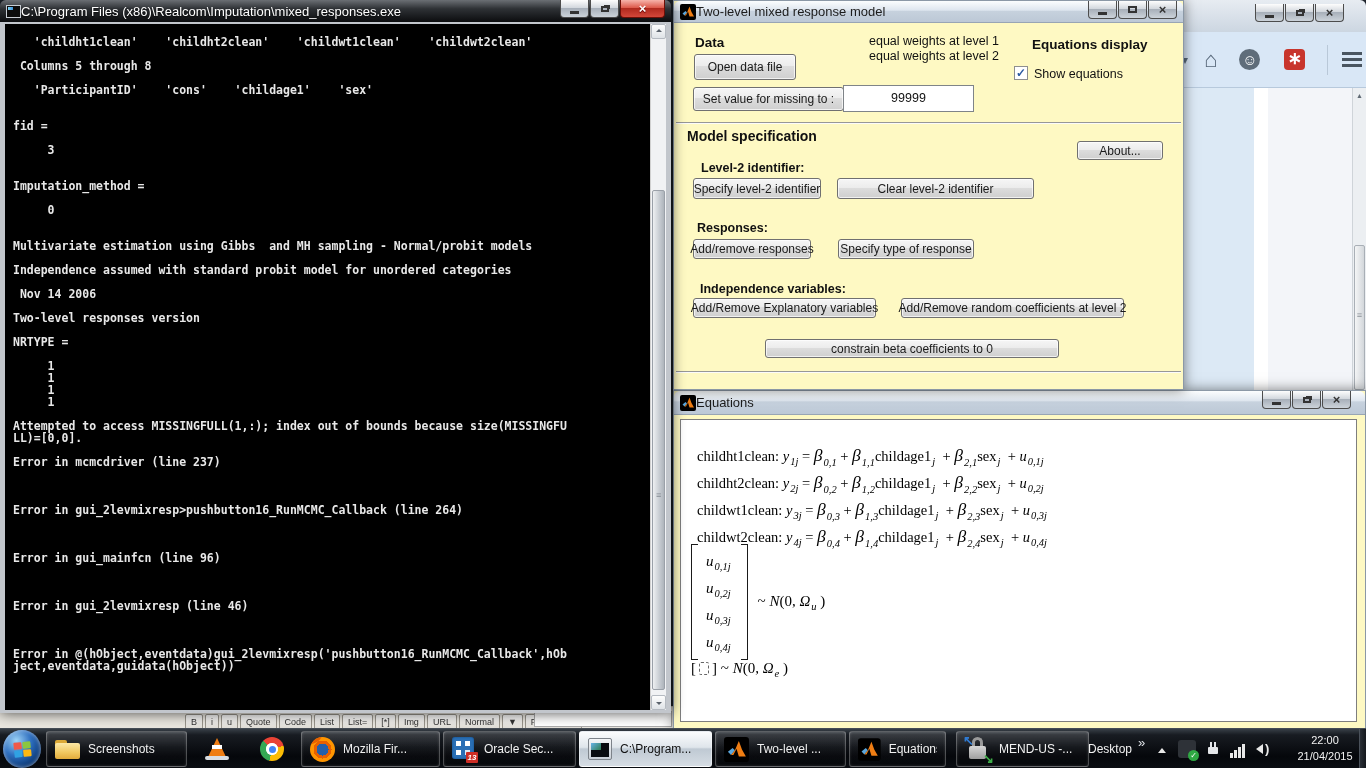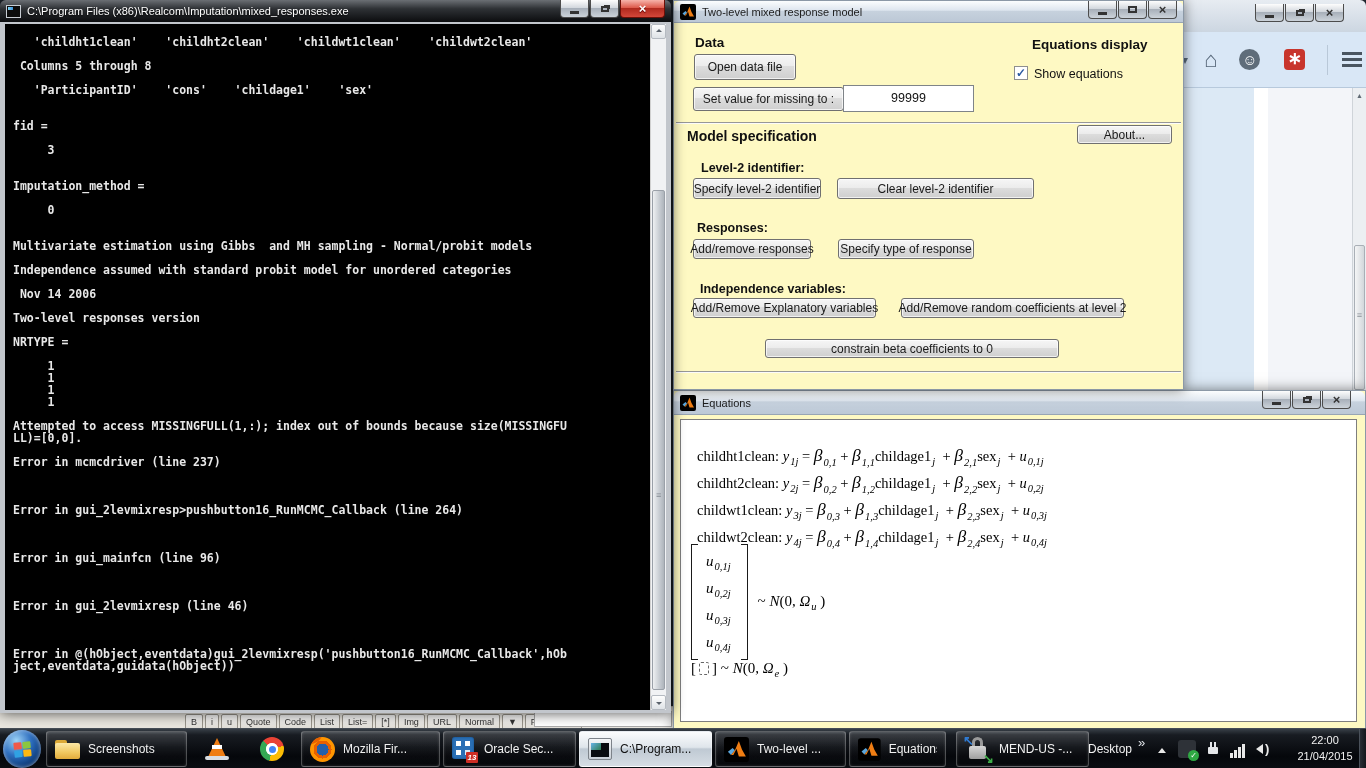--- a/index.html
+++ b/index.html
@@ -3,21 +3,21 @@
 <meta charset="utf-8">
 <style>
   *{margin:0;padding:0;box-sizing:border-box}
   html,body{width:1366px;height:768px;overflow:hidden;font-family:"Liberation Sans",sans-serif}
   .desktop{position:relative;width:1366px;height:768px;background:#20262e;overflow:hidden}
 
   
   .titlebar{position:absolute;left:0;top:0;right:0;height:22px;display:flex;align-items:center;padding-left:6px}
   .titlebar.dark{background:linear-gradient(#6b6f74,#2e3135 40%,#0b0c0e);border-radius:6px 6px 0 0}
   .titlebar.aero{background:linear-gradient(#fbfdfe,#dde5ee 45%,#c7d2de 46%,#bcc8d6);border-radius:6px 6px 0 0;border-bottom:1px solid #98a5b4}
-  .title-text{font-size:11px;margin-left:6px;white-space:nowrap;overflow:hidden}
+  .title-text{font-size:13px;margin-left:0;white-space:nowrap;overflow:hidden}
   .titlebar.dark .title-text{color:#fff;text-shadow:0 1px 2px #000}
   .titlebar.aero .title-text{color:#1c1c1c}
   .win-btns{position:absolute;right:6px;top:0;display:flex}
   .wb{width:29px;height:18px;border:1px solid #4c4c4c;border-top:none;border-radius:0 0 4px 4px;
       background:linear-gradient(#fdfdfd,#d3d8de 45%,#a8b0ba 50%,#ccd3da);
       display:flex;align-items:center;justify-content:center;margin-left:1px}
   .wb .g-min{width:9px;height:3px;background:#333;margin-top:7px}
   .wb .g-max{width:9px;height:7px;border:2px solid #333}
   .wb .g-restore{width:8px;height:6px;border:2px solid #333;box-shadow:2px -2px 0 -1px #333}
   .wb .g-close{font-size:13px;font-weight:bold;color:#333;line-height:1}
@@ -306,30 +306,34 @@
             <div class="g-max"></div>
           </div>
         <div class="wb">
             <span class="g-close">×</span>
           </div>
       </div>
     </div>
 
     <div class="m-head" style="left:21px;top:34px">Data</div>
     <div class="w7btn" style="left:20px;top:53px;width:102px;height:26px">Open data file</div>
+    <div class="m-text" style="left:155px;top:33px;width:210px;text-align:center;line-height:15px">
+      <span>equal weights at level 1</span><br>
+      <span>equal weights at level 2</span>
+    </div>
     <div class="m-head" style="left:358px;top:36px">Equations display</div>
     <div class="checkbox" style="left:340px;top:65px">✓</div>
     <div class="m-text" style="left:360px;top:66px">Show equations</div>
     <div class="w7btn" style="left:19px;top:86px;width:151px;height:24px">Set value for missing to :</div>
     <div class="field" style="left:169px;top:84px;width:131px;height:27px;line-height:25px">99999</div>
 
     <div class="hline" style="top:121px"></div>
 
     <div class="m-head" style="left:13px;top:127px;font-size:14px">Model specification</div>
-    <div class="w7btn" style="left:403px;top:124px;width:95px;height:19px">About...</div>
+    <div class="w7btn" style="left:403px;top:140px;width:86px;height:19px">About...</div>
 
     <div class="m-sub" style="left:27px;top:160px">Level-2 identifier:</div>
     <div class="w7btn" style="left:19px;top:177px;width:128px;height:21px">Specify level-2 identifier</div>
     <div class="w7btn" style="left:163px;top:177px;width:197px;height:21px">Clear level-2 identifier</div>
 
     <div class="m-sub" style="left:23px;top:220px">Responses:</div>
     <div class="w7btn" style="left:19px;top:238px;width:118px;height:20px">Add/remove responses</div>
     <div class="w7btn" style="left:164px;top:238px;width:136px;height:20px">Specify type of response</div>
 
     <div class="m-sub" style="left:26px;top:281px">Independence variables:</div>

